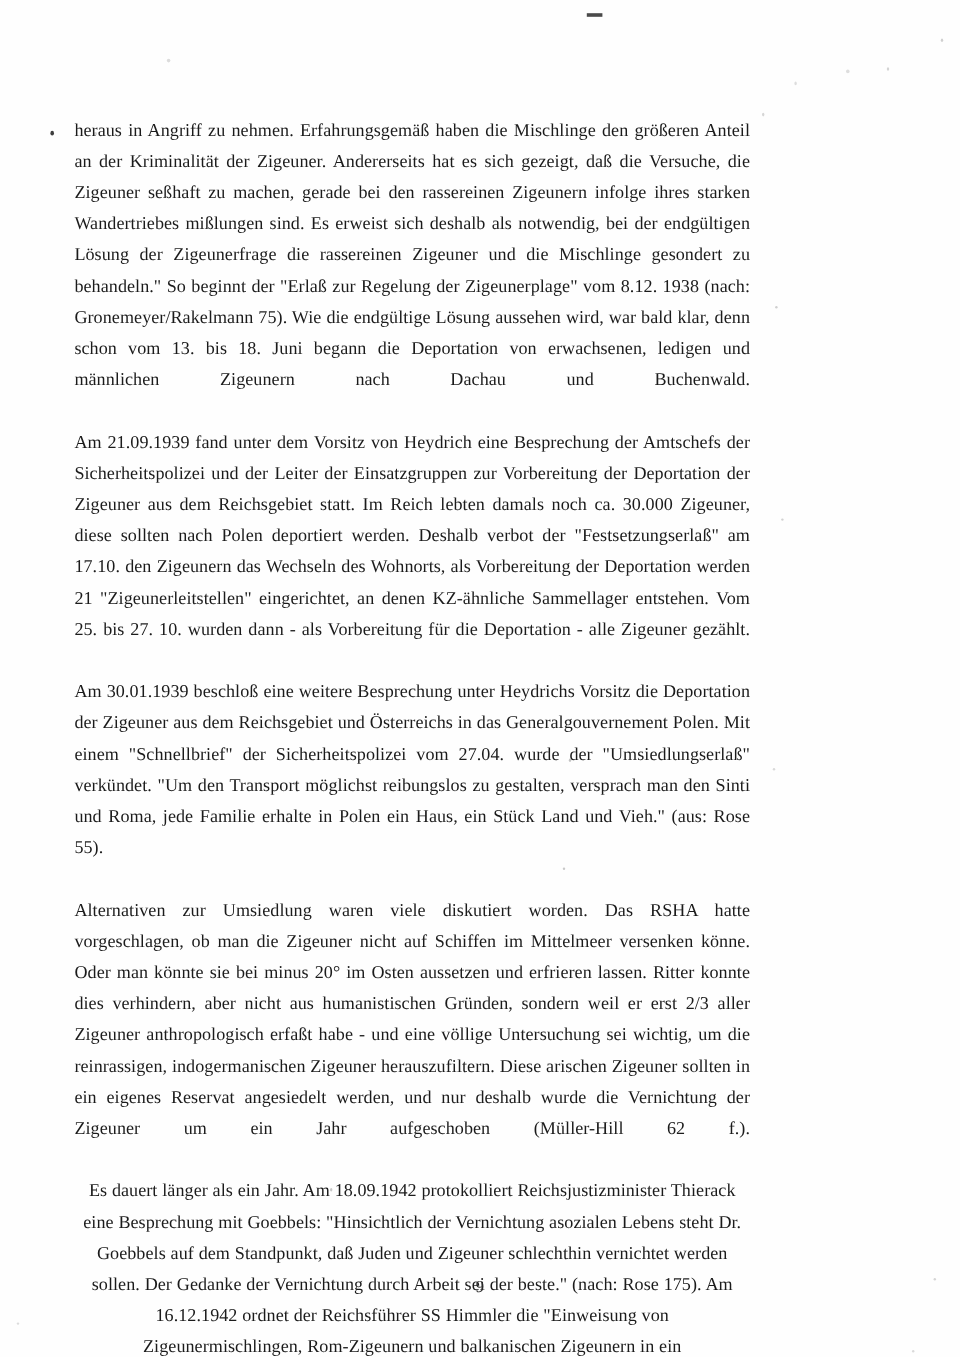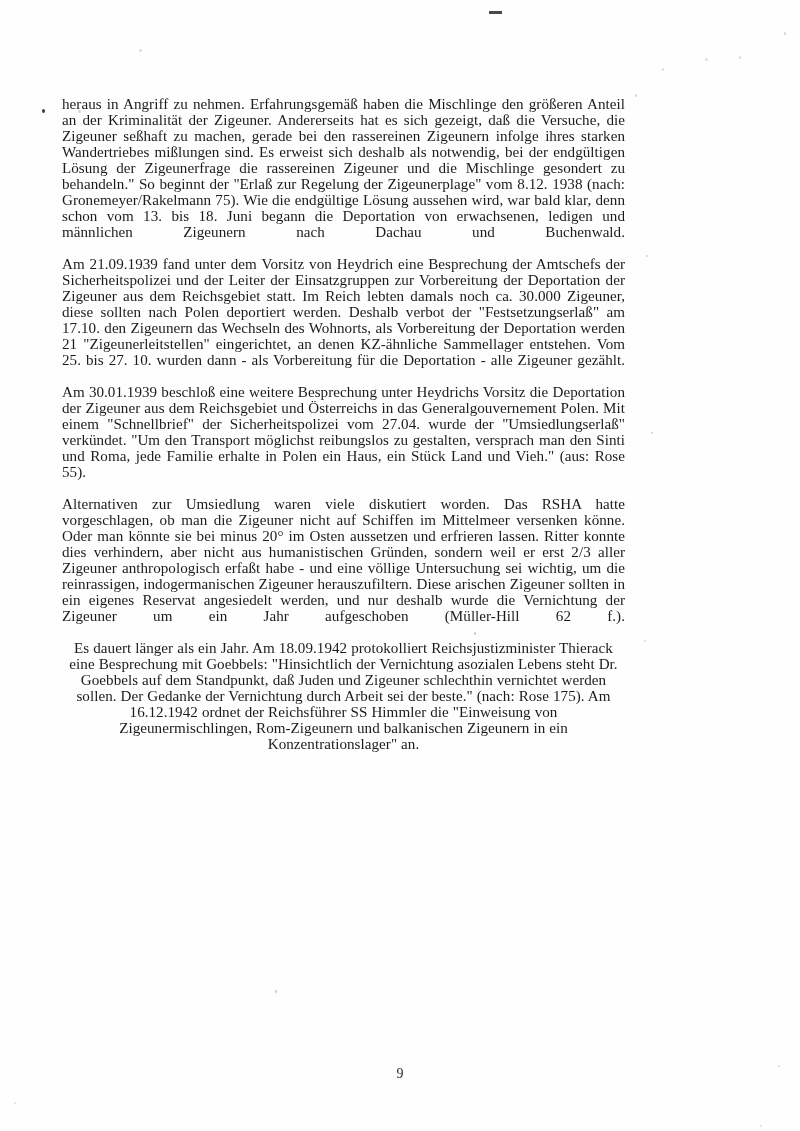--- a/index.html
+++ b/index.html
@@ -39,21 +39,21 @@
     left: 62px;
     top: 96px;
     width: 563px;
   }
 
   .para {
     margin: 0;
     text-align: justify;
     text-justify: inter-word;
     font-size: 15.1px;
-    line-height: 16px;
+    line-height: 26px;
     color: #1b1b1b;
     letter-spacing: 0.04px;
     word-spacing: 0.2px;
   }
   .para:last-of-type {
     text-align: center;
   }
   
   .para::after {
     content: "";

